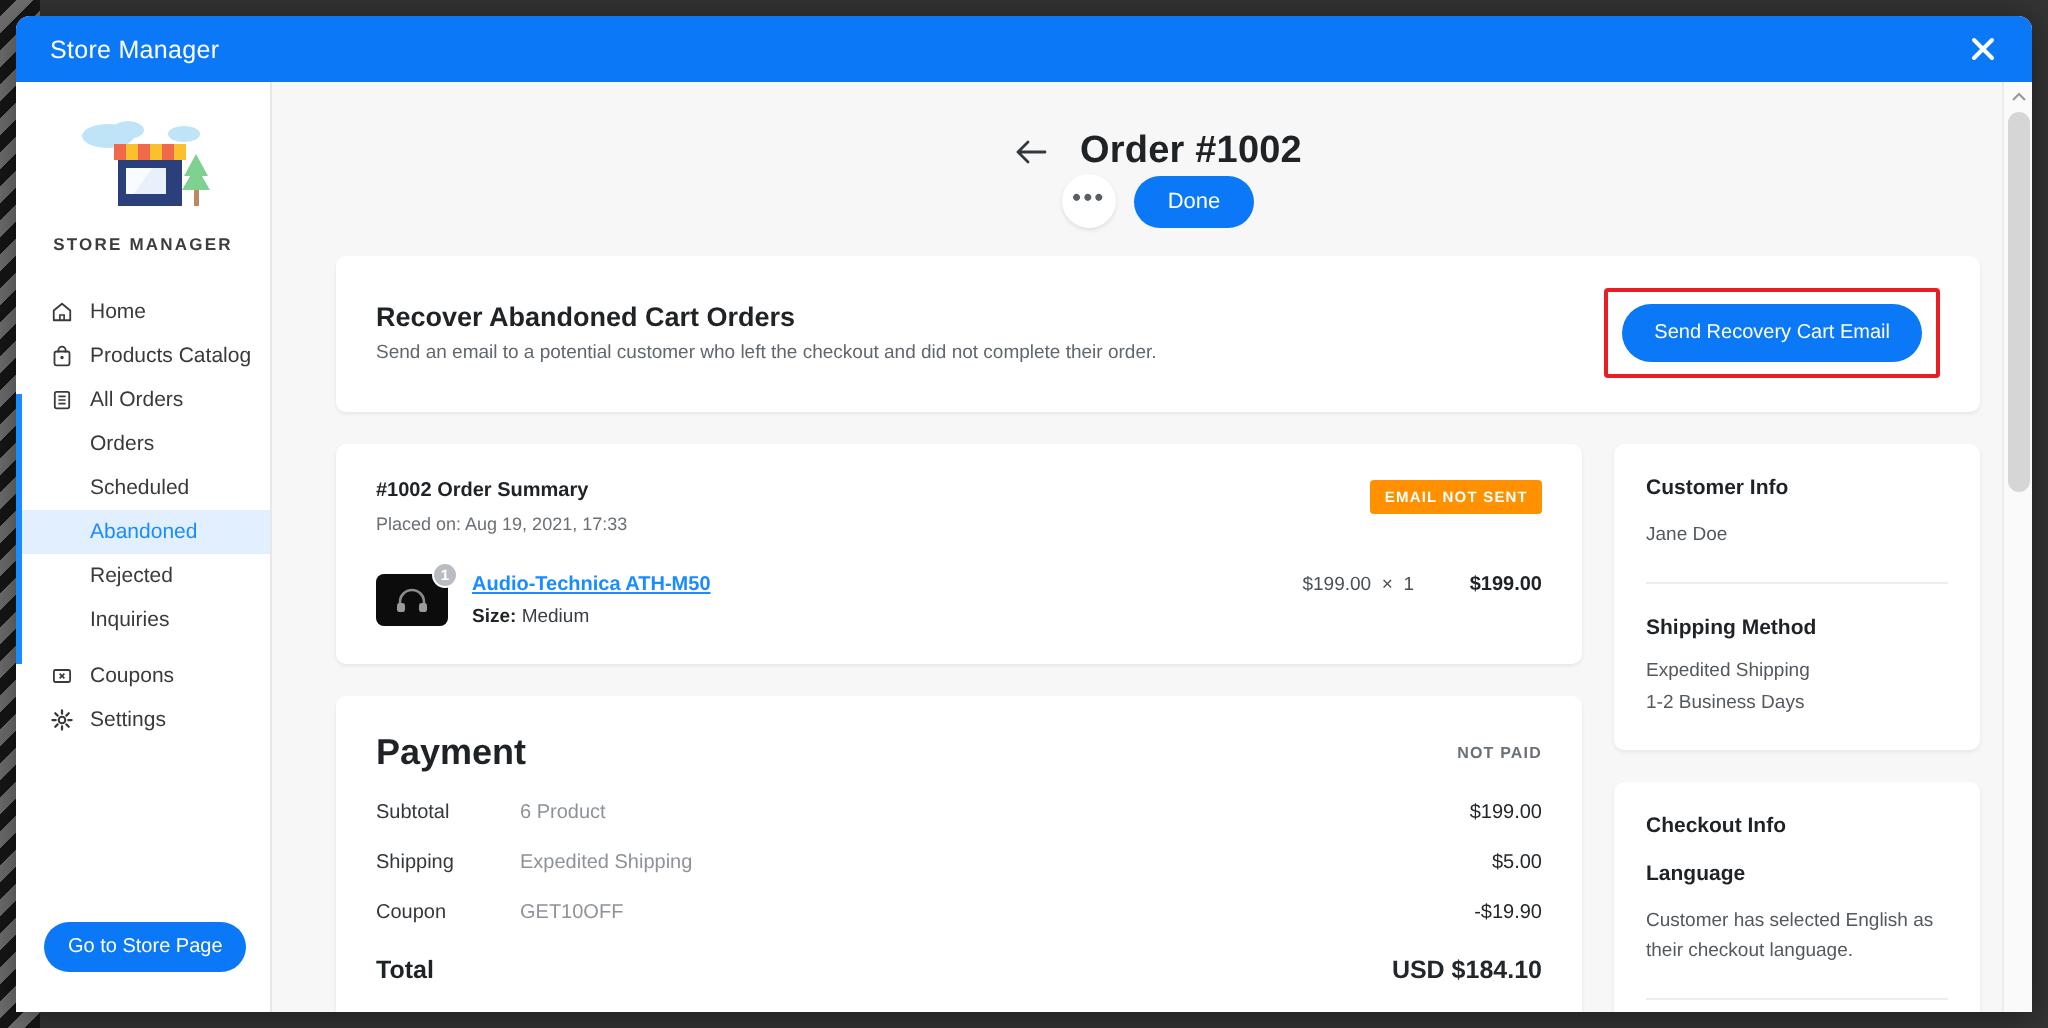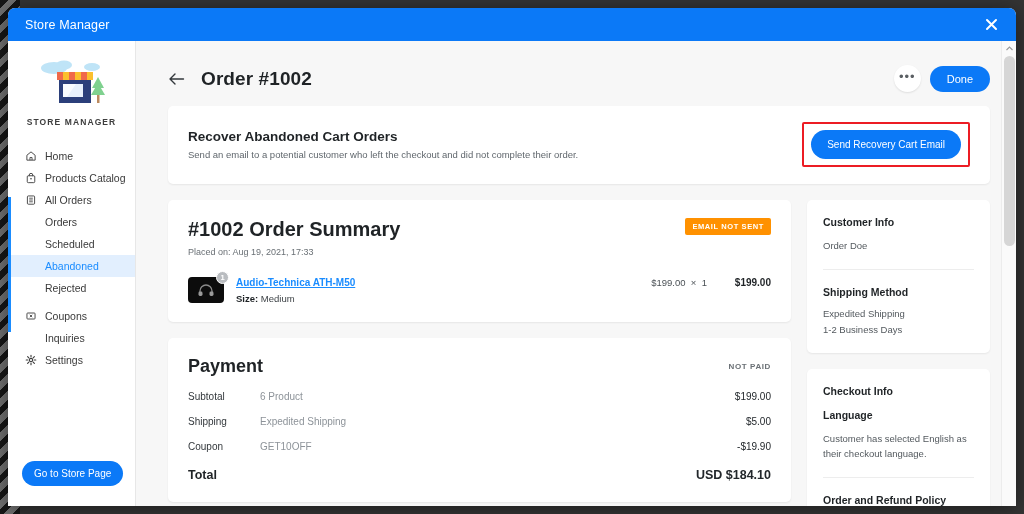--- a/index.html
+++ b/index.html
@@ -79,20 +79,21 @@
   }
   
   #main-region {
     flex: 1; position: relative; background: #f7f7f7;
     overflow: hidden;
   }
   #main-inner { padding: 0 0 0 0; }
   #page-header {
     display: flex; align-items: center; justify-content: space-between;
     padding: 24px 26px 14px 32px;
+    flex-direction: column;
   }
   #page-header-left { display: flex; align-items: center; gap: 16px; }
   #back-button { cursor: pointer; display: flex; align-items: center; }
   #page-title { font-size: 19px; font-weight: 700; color: #1f2326; letter-spacing: .1px; }
   #page-header-right { display: flex; align-items: center; gap: 9px; }
   #more-button {
     width: 27px; height: 27px; border-radius: 50%; background: #fff;
     display: flex; align-items: center; justify-content: center;
     font-size: 13px; color: #5a5f63; letter-spacing: 1px; cursor: pointer;
     box-shadow: 0 1px 2px rgba(0,0,0,.10); padding-bottom: 5px;
@@ -120,21 +121,21 @@
     border: 2px solid #ec1c24; padding: 6px 7px; border-radius: 2px; margin-left: 40px;
   }
   #send-recovery-button {
     background: #0b79f7; color: #fff; border: none; cursor: pointer;
     font-size: 10px; padding: 9px 16px; border-radius: 15px; font-family: inherit;
     white-space: nowrap;
   }
   
   #order-summary-card { padding: 18px 20px 18px; margin-bottom: 16px; }
   #summary-head { display: flex; align-items: flex-start; justify-content: space-between; }
-  #summary-title { font-size: 20px; font-weight: 700; color: #1f2326; }
+  #summary-title { font-size: 10px; font-weight: 700; color: #1f2326; }
   #summary-placed { font-size: 9px; color: #6a7075; margin-top: 6px; }
   #email-status-badge {
     background: #ff9100; color: #fff; font-size: 7.5px; font-weight: 700;
     letter-spacing: .6px; padding: 4px 7px; border-radius: 2px; white-space: nowrap;
   }
   #line-item { display: flex; align-items: flex-start; margin-top: 20px; }
   #thumb-wrap { position: relative; flex: 0 0 36px; margin-right: 12px; }
   #product-thumb {
     width: 36px; height: 26px; background: #0c0c0c; border-radius: 4px;
     display: flex; align-items: center; justify-content: center;
@@ -275,32 +276,32 @@
         </div>
         <div class="nav-item sub">
           <span>Scheduled</span>
         </div>
         <div class="nav-item sub active">
           <span>Abandoned</span>
         </div>
         <div class="nav-item sub">
           <span>Rejected</span>
         </div>
+        <div class="nav-item sub">
+          <span>Inquiries</span>
+        </div>
+
         <div class="nav-item" style="margin-top:6px">
           <span class="nav-icon">
             <svg width="12" height="12" viewBox="0 0 16 16" aria-hidden="true">
               <rect x="2.6" y="4" width="10.8" height="8" rx="1" fill="none" stroke="#3a3a3a" stroke-width="1.2"></rect>
               <path d="M6.4 6.4 L9.6 9.6 M9.6 6.4 L6.4 9.6" stroke="#3a3a3a" stroke-width="1.1"></path>
             </svg>
           </span>
           <span>Coupons</span>
-        </div>
-
-        <div class="nav-item sub">
-          <span>Inquiries</span>
         </div>
 
         <div class="nav-item">
           <span class="nav-icon">
             <svg width="12" height="12" viewBox="0 0 16 16" aria-hidden="true">
               <circle cx="8" cy="8" r="2.2" fill="none" stroke="#3a3a3a" stroke-width="1.4"></circle>
               <path d="M8 1.6v2.2M8 12.2v2.2M1.6 8h2.2M12.2 8h2.2M3.5 3.5l1.6 1.6M10.9 10.9l1.6 1.6M12.5 3.5l-1.6 1.6M5.1 10.9l-1.6 1.6" stroke="#3a3a3a" stroke-width="1.5" stroke-linecap="round"></path>
             </svg>
           </span>
           <span>Settings</span>
@@ -410,21 +411,21 @@
               </div>
             </div>
 
           </div>
 
           <div id="col-right">
 
             <div class="card info-card">
               <div class="info-section">
                 <div class="info-heading">Customer Info</div>
-                <div class="info-text">Order Doe</div>
+                <div class="info-text">Jane Doe</div>
               </div>
               <div class="info-section">
                 <div class="info-heading">Shipping Method</div>
                 <div class="info-text tight">Expedited Shipping</div>
                 <div class="info-text" style="margin-top:2px">1-2 Business Days</div>
               </div>
             </div>
 
             <div class="card info-card">
               <div class="info-section" style="padding-bottom:2px">

